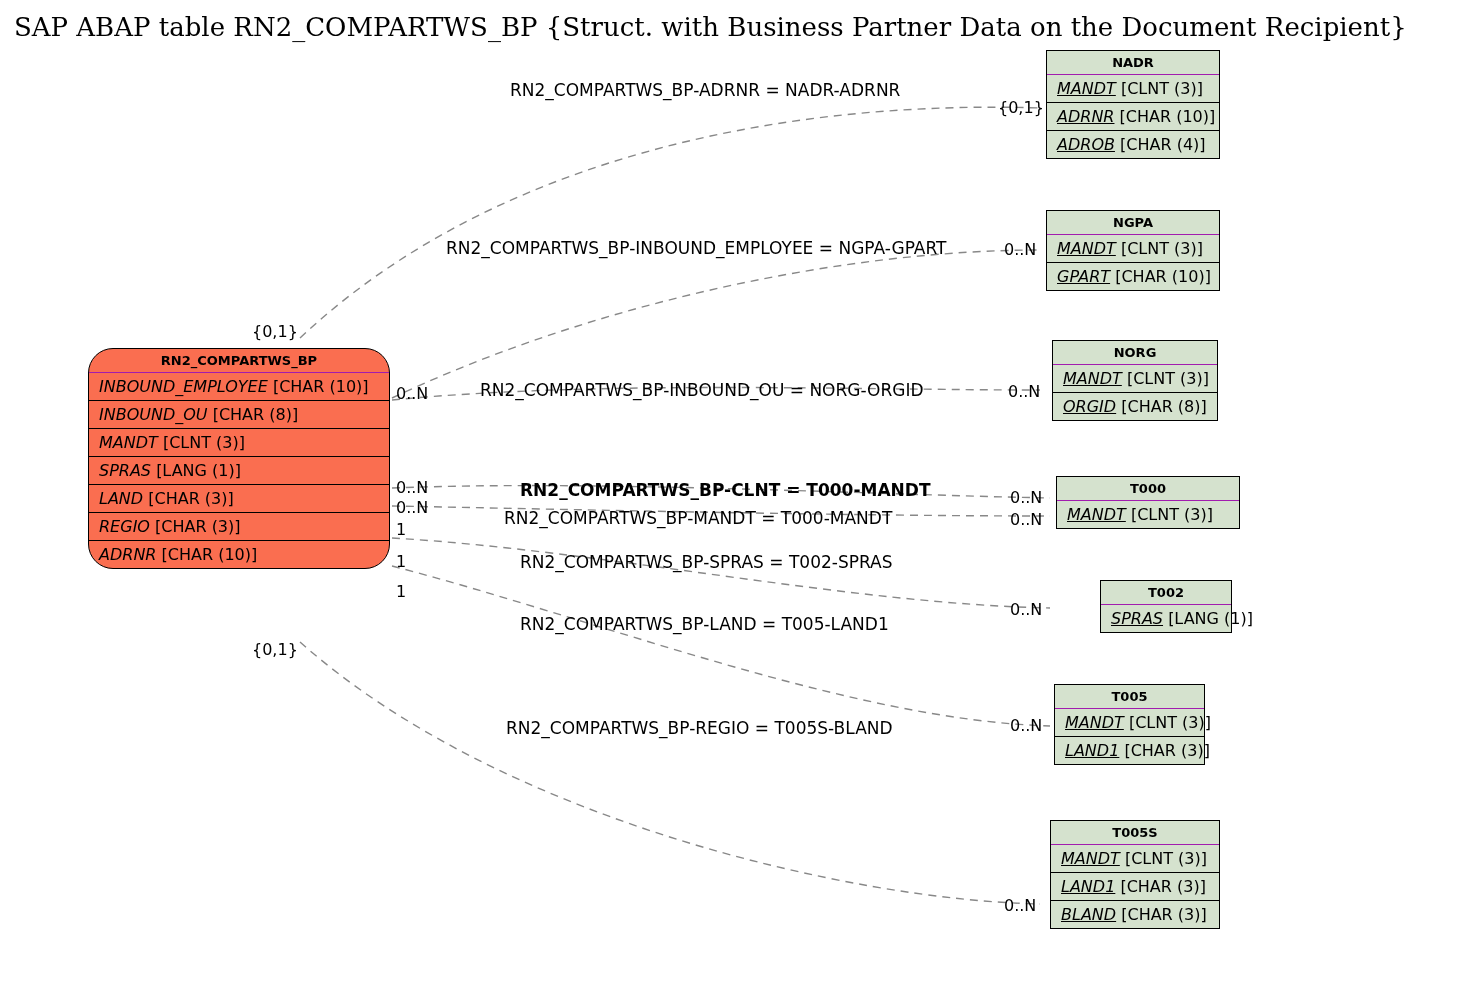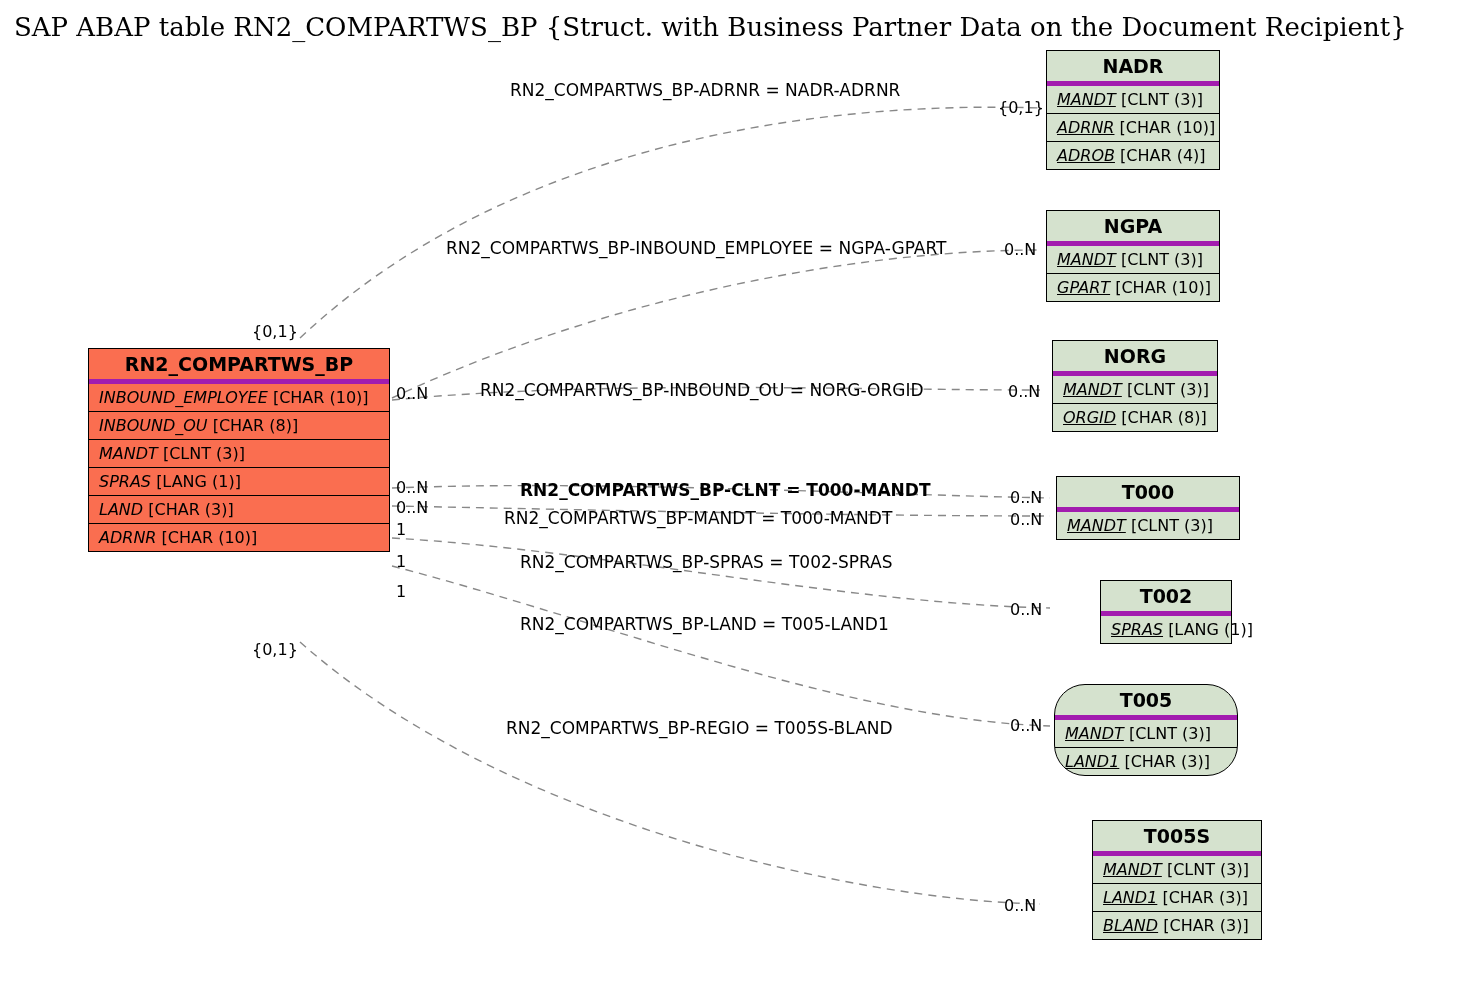--- a/index.html
+++ b/index.html
@@ -22,34 +22,34 @@
     color: #000;
   }
   .entity {
     position: absolute;
     border: 1px solid #000;
   }
   .entity .hdr {
     font-weight: bold;
     text-align: center;
     padding: 4px 10px;
-    border-bottom: 5px solid #a21caf;
-    font-size: 19px;
+    border-bottom: 1px solid #a21caf;
+    font-size: 13px;
     white-space: nowrap;
   }
   .entity .row {
     padding: 4px 10px;
     border-bottom: 1px solid #000;
     font-size: 16px;
     white-space: nowrap;
   }
   .entity .row:last-child { border-bottom: none; }
   .entity .row .fn { font-style: italic; }
   .entity .row .fn.u { text-decoration: underline; }
-  .main-entity { background: #fa6e50; }
+  .main-entity { background: #fa6e50; border-radius: 25px; }
   .ref-entity { background: #d5e2ce; }
   .rel-label {
     position: absolute;
     font-size: 17px;
     color: #000;
     white-space: nowrap;
   }
   .card {
     position: absolute;
     font-size: 16px;
@@ -92,20 +92,21 @@
   <path d="M 300 642  C 500 820, 850 900, 1040 904"></path>
 </svg>
 
 <div class="entity main-entity" style="left:88px; top:348px; width:302px;">
   <div class="hdr">RN2_COMPARTWS_BP</div>
   <div class="row"><span class="fn">INBOUND_EMPLOYEE</span> <span>[CHAR (10)]</span></div>
   <div class="row"><span class="fn">INBOUND_OU</span> <span>[CHAR (8)]</span></div>
   <div class="row"><span class="fn">MANDT</span> <span>[CLNT (3)]</span></div>
   <div class="row"><span class="fn">SPRAS</span> <span>[LANG (1)]</span></div>
   <div class="row"><span class="fn">LAND</span> <span>[CHAR (3)]</span></div>
+  <div class="row"><span class="fn">REGIO</span> <span>[CHAR (3)]</span></div>
   <div class="row"><span class="fn">ADRNR</span> <span>[CHAR (10)]</span></div>
 </div>
 
 <div class="card" style="left:252px; top:322px;">{0,1}</div>
 <div class="card" style="left:396px; top:384px;">0..N</div>
 <div class="card" style="left:396px; top:478px;">0..N</div>
 <div class="card" style="left:396px; top:498px;">0..N</div>
 <div class="card" style="left:396px; top:520px;">1</div>
 <div class="card" style="left:396px; top:552px;">1</div>
 <div class="card" style="left:396px; top:582px;">1</div>
@@ -151,24 +152,24 @@
 <div class="entity ref-entity" style="left:1056px; top:476px; width:184px;">
   <div class="hdr">T000</div>
   <div class="row"><span class="fn u">MANDT</span> <span>[CLNT (3)]</span></div>
 </div>
 
 <div class="entity ref-entity" style="left:1100px; top:580px; width:132px;">
   <div class="hdr">T002</div>
   <div class="row"><span class="fn u">SPRAS</span> <span>[LANG (1)]</span></div>
 </div>
 
-<div class="entity ref-entity" style="left:1054px; top:684px; width:184px;border-radius:31px;">
+<div class="entity ref-entity" style="left:1054px; top:684px; width:151px;">
   <div class="hdr">T005</div>
   <div class="row"><span class="fn u">MANDT</span> <span>[CLNT (3)]</span></div>
   <div class="row"><span class="fn u">LAND1</span> <span>[CHAR (3)]</span></div>
 </div>
 
-<div class="entity ref-entity" style="left:1050px; top:820px; width:170px;margin-left:42px;">
+<div class="entity ref-entity" style="left:1050px; top:820px; width:170px;">
   <div class="hdr">T005S</div>
   <div class="row"><span class="fn u">MANDT</span> <span>[CLNT (3)]</span></div>
   <div class="row"><span class="fn u">LAND1</span> <span>[CHAR (3)]</span></div>
   <div class="row"><span class="fn u">BLAND</span> <span>[CHAR (3)]</span></div>
 </div>
 
 </body></html>

